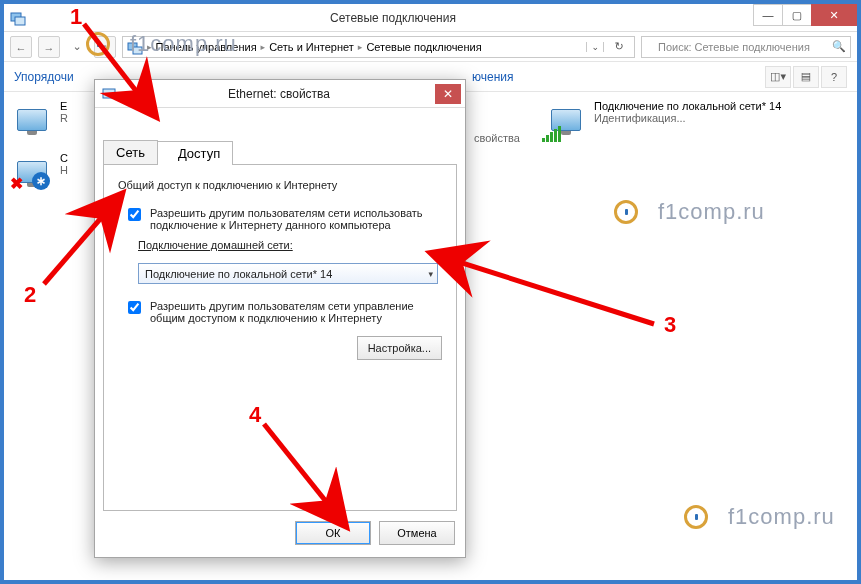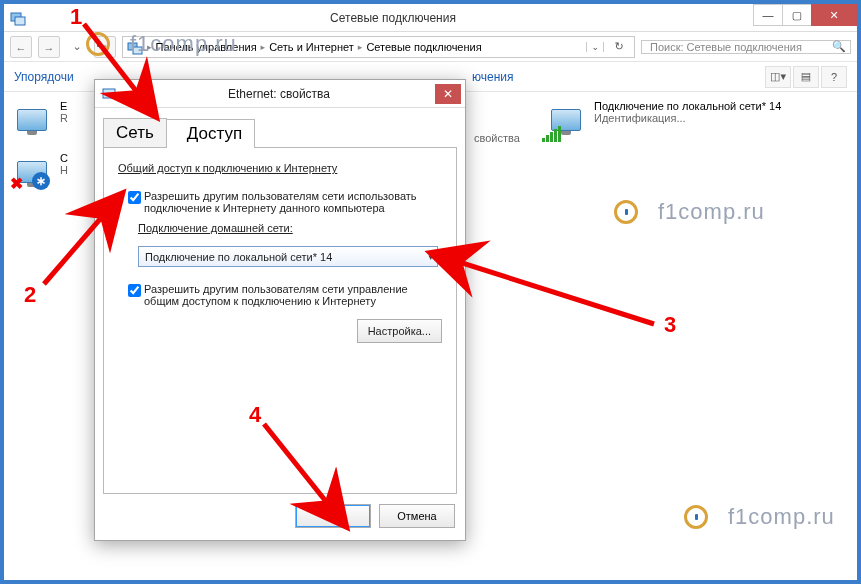--- a/index.html
+++ b/index.html
@@ -15,21 +15,21 @@
   .winbtn.close { background:#c75050; color:#fff; border-color:#c75050; width:46px; }
 
   
   .addressbar { height: 30px; display:flex; align-items:center; padding: 0 6px; gap:6px; border-bottom:1px solid #e5e5e5; }
   .navbtn { width:22px; height:22px; border:1px solid #d0d0d0; border-radius:2px; display:flex; align-items:center; justify-content:center; font-size:11px; color:#666; background:#f7f7f7; }
   .breadcrumb { flex:1; height:22px; border:1px solid #c9c9c9; display:flex; align-items:center; font-size:11px; padding:0 4px; gap:4px; overflow:hidden; white-space:nowrap; }
   .breadcrumb .sep { color:#888; font-size:9px; }
   .breadcrumb .crumb-icon { width:16px; height:16px; display:inline-flex; align-items:center; justify-content:center; }
   .bc-drop { border-left:1px solid #c9c9c9; border-right:1px solid #c9c9c9; padding:0 4px; color:#555; font-size:9px; }
   .refresh { width:22px; text-align:center; color:#555; }
-  .searchbox { width:210px; height:14px; border:1px solid #c9c9c9; display:flex; align-items:center; font-size:11px; color:#888; padding:0 8px; position:relative; }
+  .searchbox { width:210px; height:22px; border:1px solid #c9c9c9; display:flex; align-items:center; font-size:11px; color:#888; padding:0 16px; position:relative; }
   .searchbox .mag { position:absolute; right:4px; color:#555; }
 
   
   .toolbar { height:30px; display:flex; align-items:center; padding:0 10px; font-size:12px; color:#195cb6; border-bottom:1px solid #e5e5e5;text-align:right; }
   .toolbar .right { margin-left:auto; display:flex; gap:2px; }
   .tbbtn { width:26px; height:22px; border:1px solid #e0e0e0; background:#f7f7f7; display:flex; align-items:center; justify-content:center; font-size:11px; color:#555; }
 
   
   .content { position:relative; padding:8px 6px; display:flex; gap:20px; }
   .conn { display:flex; gap:6px; font-size:11px; width:240px; }
@@ -47,26 +47,26 @@
   .wm .ring { width:24px; height:24px; border:3px solid #d9a23a; border-radius:50%; display:inline-flex; align-items:center; justify-content:center; }
   .wm .ring .dot { width:3px; height:6px; background:#2d6fb8; border-radius:1px; display:inline-block; }
 
   
   .dialog { position:absolute; left:90px; top:75px; width:372px; background:#fff; border:1px solid #a5a5a5; box-shadow:0 4px 18px rgba(0,0,0,0.35); }
   .dlg-title { height:28px; background:#fff; display:flex; align-items:center; border-bottom:1px solid #dcdcdc; }
   .dlg-title .t { flex:1; text-align:center; font-size:12px; color:#222; }
   .dlg-title .icon-sm { width:28px; display:flex; align-items:center; justify-content:center; }
   .dlg-close { width:26px; height:20px; margin-right:4px; background:#c75050; color:#fff; display:flex; align-items:center; justify-content:center; font-size:12px; }
   .dlg-body { padding:10px 8px 0; }
-  .tabs { display:flex; border-bottom:1px solid #b9b9b9; font-size:17px; }
+  .tabs { display:flex; border-bottom:1px solid #b9b9b9; font-size:13px;margin-top:22px; }
   .tab { padding:4px 12px; border:1px solid #b9b9b9; border-bottom:none; background:#f3f3f3; margin-right:-1px; position:relative; }
   .tab.active { background:#fff; top:1px;padding-left:20px; }
   .tabpane { border:1px solid #b9b9b9; border-top:none; padding:14px 14px 6px; font-size:11px; color:#222; }
-  .group-title { margin-bottom:10px;text-decoration:underline; }
-  .chk { display:flex; align-items:flex-start; margin:16px 0 8px 6px; }
+  .group-title { margin-bottom:10px; }
+  .chk { display:flex; align-items:flex-start; gap:6px; margin:16px 0 8px 6px; }
   .chk input { margin-top:1px; }
   .sublabel { margin:6px 0 12px 20px;text-decoration:underline; }
   .combo { margin:0 0 10px 20px; width:300px; height:21px; border:1px solid #7a9fce; background:linear-gradient(#fff,#eaf1fb); display:flex; align-items:center; padding:0 18px 0 6px; font-size:11px; position:relative; }
   .combo .arrow { position:absolute; right:4px; color:#444; font-size:9px; }
   .btnrow { display:flex; justify-content:flex-end; padding:4px 0 4px; }
   .btnrow-bottom { display:flex; justify-content:flex-end; gap:8px; padding:10px 10px 12px; }
   .btn { min-width:76px; height:24px; border:1px solid #adadad; background:linear-gradient(#fdfdfd,#e9e9e9); font-size:11px; display:inline-flex; align-items:center; justify-content:center; padding:0 10px; }
   .btn.hl { box-shadow:0 0 0 1px #3399ff inset; }
 
   

